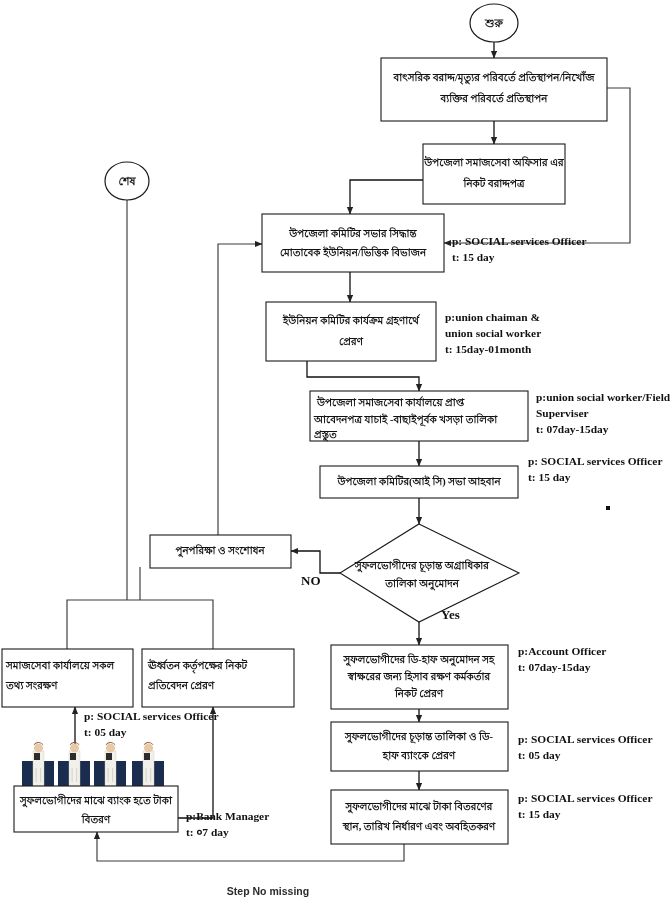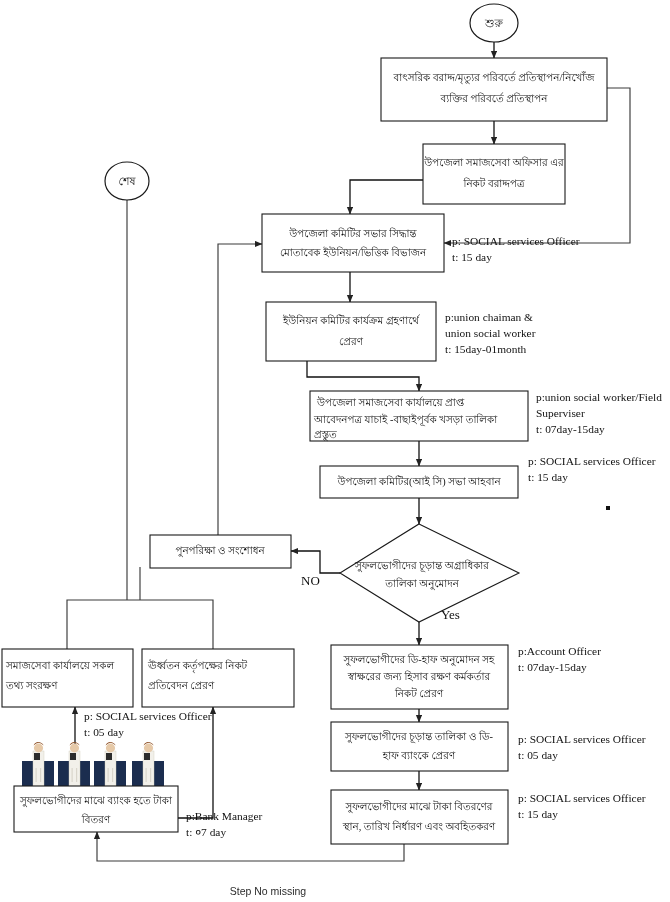--- a/index.html
+++ b/index.html
@@ -13,20 +13,21 @@
     font-family: "Liberation Sans", sans-serif;
     overflow: hidden;
     position: relative;
   }
   #chart-root {
     position: absolute;
     top: 0;
     left: 0;
     width: 670px;
     height: 902px;
+    font-weight: bold;
   }
   svg { display: block; }
 
   .node-box {
     fill: #ffffff;
     stroke: #1a1a1a;
     stroke-width: 1.1;
   }
   .node-term {
     fill: #ffffff;

